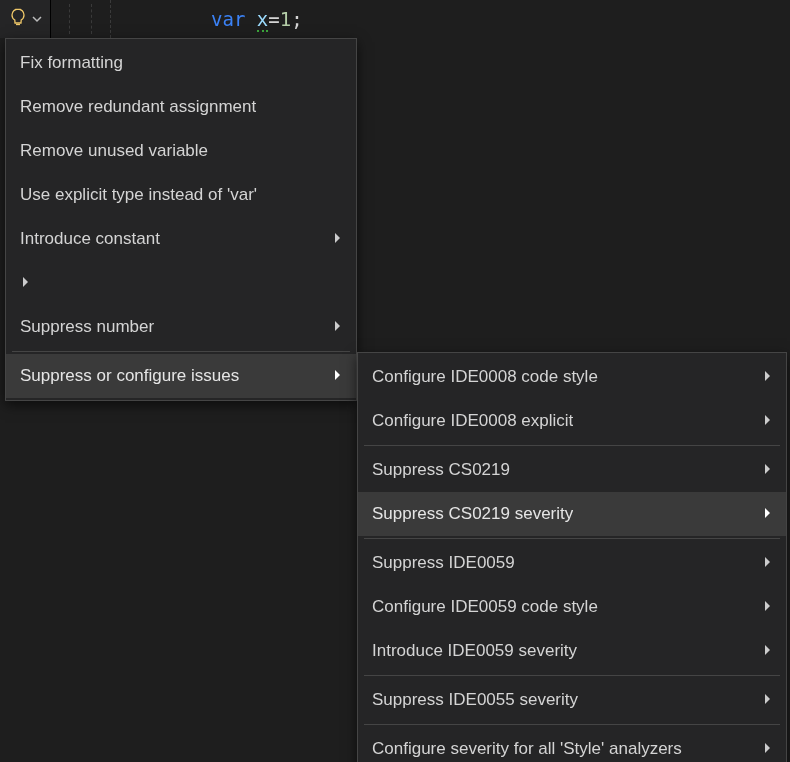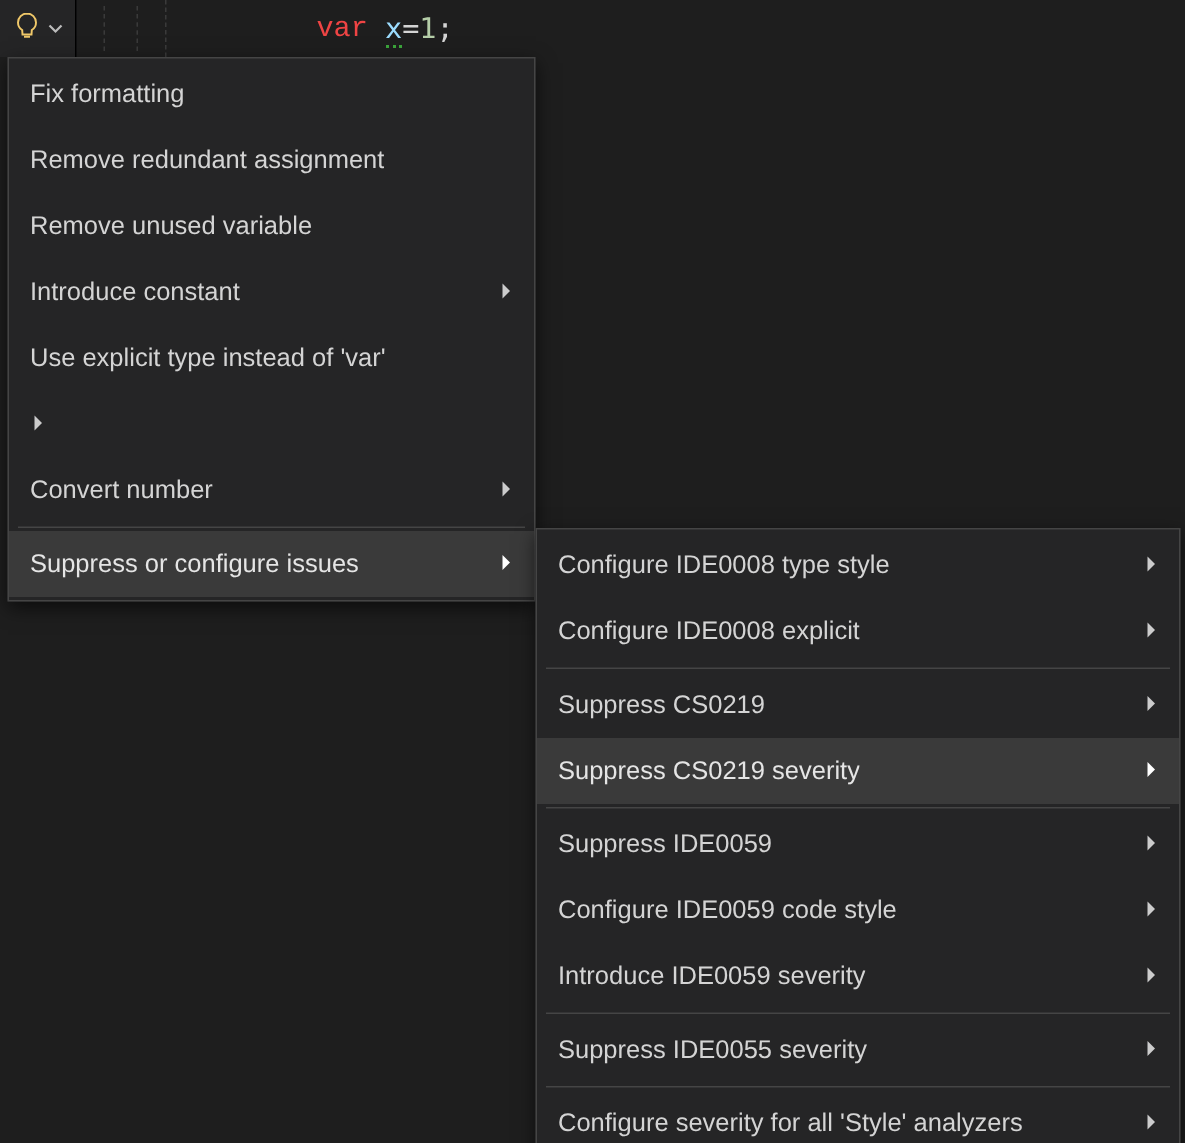--- a/index.html
+++ b/index.html
@@ -58,21 +58,21 @@
     .gutter::before { left: 18px; }
     .gutter::after { left: 40px; }
     .code-area {
       padding-left: 100px;
       height: 38px;
       display: flex;
       align-items: center;
       font-family: Consolas, monospace;
       font-size: 19px;
     }
-    .kw { color: #ef4444; font-family: Liberation Mono, monospace; }
+    .kw { color: #3b82f6; }
     .ident { color: #9cdcfe; position: relative; }
     .ident::after {
       content: "";
       position: absolute;
       left: 0;
       right: 0;
       bottom: -2px;
       border-bottom: 2px dotted #3ba53b;
     }
     .op { color: #d4d4d4; }
@@ -158,50 +158,50 @@
     <div class="menu-item">
       <span class="label-text">Fix formatting</span>
     </div>
     <div class="menu-item">
       <span class="label-text">Remove redundant assignment</span>
     </div>
     <div class="menu-item">
       <span class="label-text">Remove unused variable</span>
     </div>
     <div class="menu-item">
+      <span class="label-text">Use explicit type instead of 'var'</span>
+    </div>
+    <div class="menu-item">
       <span class="label-text">Introduce constant</span>
       <span class="submenu-arrow"><svg width="10" height="12" viewBox="0 0 10 12">
           <path d="M3 1 L8 6 L3 11 Z" fill="currentColor"></path>
         </svg></span>
     </div>
     <div class="menu-item">
-      <span class="label-text">Use explicit type instead of 'var'</span>
-    </div>
-    <div class="menu-item">
-      <span class="submenu-arrow"><svg width="10" height="12" viewBox="0 0 10 12">
-          <path d="M3 1 L8 6 L3 11 Z" fill="currentColor"></path>
-        </svg></span>
-    </div>
-    <div class="menu-item">
-      <span class="label-text">Convert number</span>
+      <span class="submenu-arrow"><svg width="10" height="12" viewBox="0 0 10 12">
+          <path d="M3 1 L8 6 L3 11 Z" fill="currentColor"></path>
+        </svg></span>
+    </div>
+    <div class="menu-item">
+      <span class="label-text">Suppress number</span>
       <span class="submenu-arrow"><svg width="10" height="12" viewBox="0 0 10 12">
           <path d="M3 1 L8 6 L3 11 Z" fill="currentColor"></path>
         </svg></span>
     </div>
     <div class="menu-sep"></div>
     <div class="menu-item hovered">
       <span class="label-text">Suppress or configure issues</span>
       <span class="submenu-arrow"><svg width="10" height="12" viewBox="0 0 10 12">
           <path d="M3 1 L8 6 L3 11 Z" fill="currentColor"></path>
         </svg></span>
     </div>
   </div>
 <div class="menu menu2" id="subMenu">
     <div class="menu-item">
-      <span class="label-text">Configure IDE0008 type style</span>
+      <span class="label-text">Configure IDE0008 code style</span>
       <span class="submenu-arrow"><svg width="10" height="12" viewBox="0 0 10 12">
           <path d="M3 1 L8 6 L3 11 Z" fill="currentColor"></path>
         </svg></span>
     </div>
     <div class="menu-item">
       <span class="label-text">Configure IDE0008 explicit</span>
       <span class="submenu-arrow"><svg width="10" height="12" viewBox="0 0 10 12">
           <path d="M3 1 L8 6 L3 11 Z" fill="currentColor"></path>
         </svg></span>
     </div>

